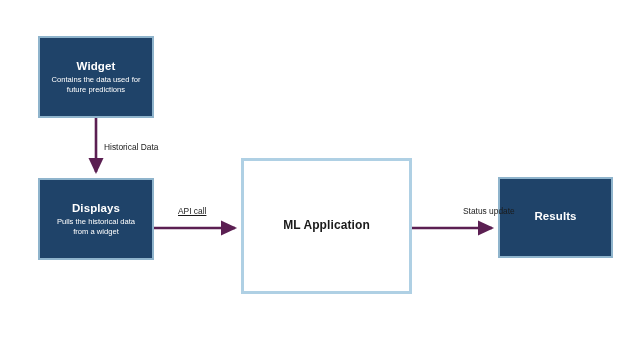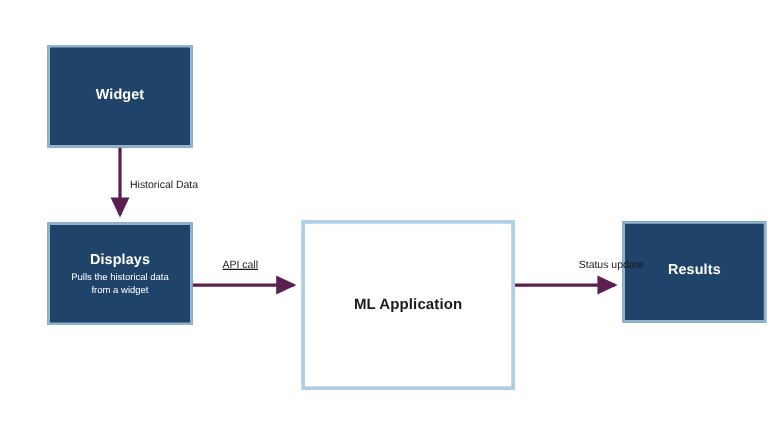--- a/index.html
+++ b/index.html
@@ -51,21 +51,21 @@
   .node-desc {
     font-size: 7.6px;
     line-height: 1.35;
     max-width: 98%;
   }
   .node-light .node-title { font-size: 12px; }
   .node-light .node-desc  { font-size: 7.8px; }
 
   #node-widget   { left: 38px;  top: 36px;  width: 116px; height: 82px; }
   #node-forecast { left: 38px;  top: 178px; width: 116px; height: 82px; }
-  #node-ml       { left: 241px; top: 158px; width: 171px; height: 136px; margin-top: 18px; }
+  #node-ml       { left: 241px; top: 158px; width: 171px; height: 136px; }
   #node-results  { left: 498px; top: 177px; width: 115px; height: 81px; }
 
   
   .arrow-svg {
     position: absolute;
     overflow: visible;
     pointer-events: none;
   }
   #arrow-historical { left: 0; top: 0; width: 624px; height: 351px; }
 
@@ -100,20 +100,21 @@
       <line x1="154" y1="228" x2="235" y2="228" stroke="#5B1F52" stroke-width="2.6" marker-end="url(#ah)"></line>
     </g>
 
     <g>
       <line x1="412" y1="228" x2="492" y2="228" stroke="#5B1F52" stroke-width="2.6" marker-end="url(#ah)"></line>
     </g>
   </svg>
 
   <div id="node-widget" class="node node-dark">
     <div class="node-title">Widget</div>
+    <div class="node-desc">Contains the data used for future predictions</div>
   </div>
 
   <div id="node-forecast" class="node node-dark">
     <div class="node-title">Displays</div>
     <div class="node-desc">Pulls the historical data from a widget</div>
   </div>
 
   <div id="node-ml" class="node node-light">
     <div class="node-title">ML Application</div>
   </div>

